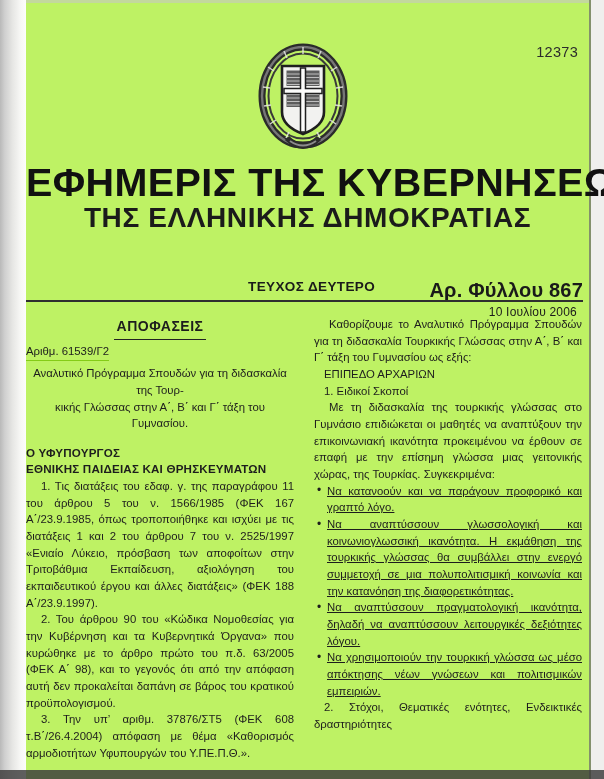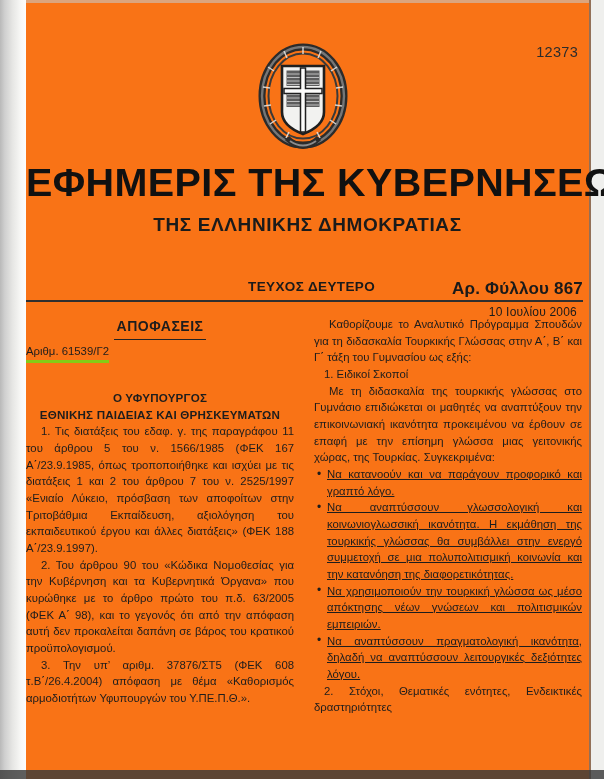--- a/index.html
+++ b/index.html
@@ -5,21 +5,21 @@
 <style>
   html, body {
     margin: 0;
     padding: 0;
     background: #8a8a8a;
   }
   .page {
     position: relative;
     width: 604px;
     height: 779px;
-    background: #f97316;
+    background: #bef264;
     overflow: hidden;
     font-family: "Liberation Sans", "DejaVu Sans", sans-serif;
     color: #1a1a1a;
     -webkit-font-smoothing: antialiased;
   }
   
   .edge-left {
     position: absolute;
     left: 0; top: 0;
     width: 26px; height: 779px;
@@ -84,22 +84,22 @@
   }
   .title-main {
     font-size: 39.5px;
     font-weight: bold;
     letter-spacing: 0.4px;
     line-height: 1.02;
     color: #111;
     white-space: nowrap;
   }
   .title-sub {
-    margin-top: 12px;
-    font-size: 19px;
+    margin-top: 0;
+    font-size: 28px;
     font-weight: bold;
     letter-spacing: 0.6px;
     color: #1b1b1b;
   }
 
   .issue-row {
     position: absolute;
     left: 26px;
     top: 279px;
     width: 557px;
@@ -107,21 +107,21 @@
     align-items: flex-start;
   }
   .issue-type {
     font-size: 13.5px;
     font-weight: bold;
     letter-spacing: .4px;
     margin-left: 222px;
   }
   .issue-number {
     margin-left: auto;
-    font-size: 17px;
+    font-size: 20px;
     font-weight: bold;
     letter-spacing: .2px;
   }
   .rule {
     position: absolute;
     left: 26px;
     top: 300px;
     width: 557px;
     height: 2px;
     background: #2f2f2f;
@@ -164,32 +164,31 @@
     letter-spacing: .5px;
     margin: 0 0 3px 0;
   }
   .heading-decisions span {
     display: inline-block;
     border-bottom: 1.6px solid #222;
     padding: 0 3px 2px 3px;
   }
   .arithm {
     display: inline-block;
-    border-bottom: 3px solid #84cc16;
+    border-bottom: 1px solid #84cc16;
     padding-bottom: 1px;
-    margin-bottom: 14px;
+    margin-bottom: 4px;
     font-size: 11.35px;
   }
   .subject {
     text-align: center;
     margin-top: 1px;
   }
   .subject .first-line { text-align: left; }
   .minister {
-    text-align: center;
     font-weight: bold;
     font-size: 11.6px;
     letter-spacing: .2px;
     margin-top: 13px;
     line-height: 1.42;
   }
   .having {
     margin-top: 11px;
     text-indent: 15px;
   }
@@ -292,36 +291,41 @@
 
   <div class="columns">
 
     <div class="col">
       <div class="heading-decisions">
         <span>ΑΠΟΦΑΣΕΙΣ</span>
       </div>
       <p>
         <span class="arithm">Αριθμ. 61539/Γ2</span>
       </p>
+      <p class="subject">
+        <span class="first-line">Αναλυτικό Πρόγραμμα Σπουδών για τη διδασκαλία της Τουρ-</span><br>
+        <span>κικής Γλώσσας στην Α΄, Β΄ και Γ΄ τάξη του Γυμνασίου.</span>
+      </p>
       <div class="minister">
         <div>Ο ΥΦΥΠΟΥΡΓΟΣ</div>
         <div>ΕΘΝΙΚΗΣ ΠΑΙΔΕΙΑΣ ΚΑΙ ΘΡΗΣΚΕΥΜΑΤΩΝ</div>
       </div>
       <p class="para">1. Τις διατάξεις του εδαφ. γ. της παραγράφου 11 του άρθρου 5 του ν. 1566/1985 (ΦΕΚ 167 Α΄/23.9.1985, όπως τροποποιήθηκε και ισχύει με τις διατάξεις 1 και 2 του άρθρου 7 του ν. 2525/1997 «Ενιαίο Λύκειο, πρόσβαση των αποφοίτων στην Τριτοβάθμια Εκπαίδευση, αξιολόγηση του εκπαιδευτικού έργου και άλλες διατάξεις» (ΦΕΚ 188 Α΄/23.9.1997).</p>
       <p class="para">2. Του άρθρου 90 του «Κώδικα Νομοθεσίας για την Κυβέρνηση και τα Κυβερνητικά Όργανα» που κυρώθηκε με το άρθρο πρώτο του π.δ. 63/2005 (ΦΕΚ Α΄ 98), και το γεγονός ότι από την απόφαση αυτή δεν προκαλείται δαπάνη σε βάρος του κρατικού προϋπολογισμού.</p>
       <p class="para">3. Την υπ’ αριθμ. 37876/ΣΤ5 (ΦΕΚ 608 τ.Β΄/26.4.2004) απόφαση με θέμα «Καθορισμός αρμοδιοτήτων Υφυπουργών του Υ.ΠΕ.Π.Θ.».</p>
 
     </div>
 
     <div class="col">
       <p class="indent">Καθορίζουμε το Αναλυτικό Πρόγραμμα Σπουδών για τη διδασκαλία Τουρκικής Γλώσσας στην Α΄, Β΄ και Γ΄ τάξη του Γυμνασίου ως εξής:</p>
+      <p class="level-line">ΕΠΙΠΕΔΟ ΑΡΧΑΡΙΩΝ</p>
       <p class="level-line">1. Ειδικοί Σκοποί</p>
       <p class="indent">Με τη διδασκαλία της τουρκικής γλώσσας στο Γυμνάσιο επιδιώκεται οι μαθητές να αναπτύξουν την επικοινωνιακή ικανότητα προκειμένου να έρθουν σε επαφή με την επίσημη γλώσσα μιας γειτονικής χώρας, της Τουρκίας. Συγκεκριμένα:</p>
       <p class="bullet">Να κατανοούν και να παράγουν προφορικό και γραπτό λόγο.</p>
       <p class="bullet">Να αναπτύσσουν γλωσσολογική και κοινωνιογλωσσική ικανότητα. Η εκμάθηση της τουρκικής γλώσσας θα συμβάλλει στην ενεργό συμμετοχή σε μια πολυπολιτισμική κοινωνία και την κατανόηση της διαφορετικότητας.</p>
+      <p class="bullet">Να αναπτύσσουν πραγματολογική ικανότητα, δηλαδή να αναπτύσσουν λειτουργικές δεξιότητες λόγου.</p>
       <p class="bullet">Να χρησιμοποιούν την τουρκική γλώσσα ως μέσο απόκτησης νέων γνώσεων και πολιτισμικών εμπειριών.</p>
-      <p class="bullet">Να αναπτύσσουν πραγματολογική ικανότητα, δηλαδή να αναπτύσσουν λειτουργικές δεξιότητες λόγου.</p>
       <p class="indent-sm">2. Στόχοι, Θεματικές ενότητες, Ενδεικτικές δραστηριότητες</p>
 
     </div>
 
   </div>
 </div>
 
 </body></html>

